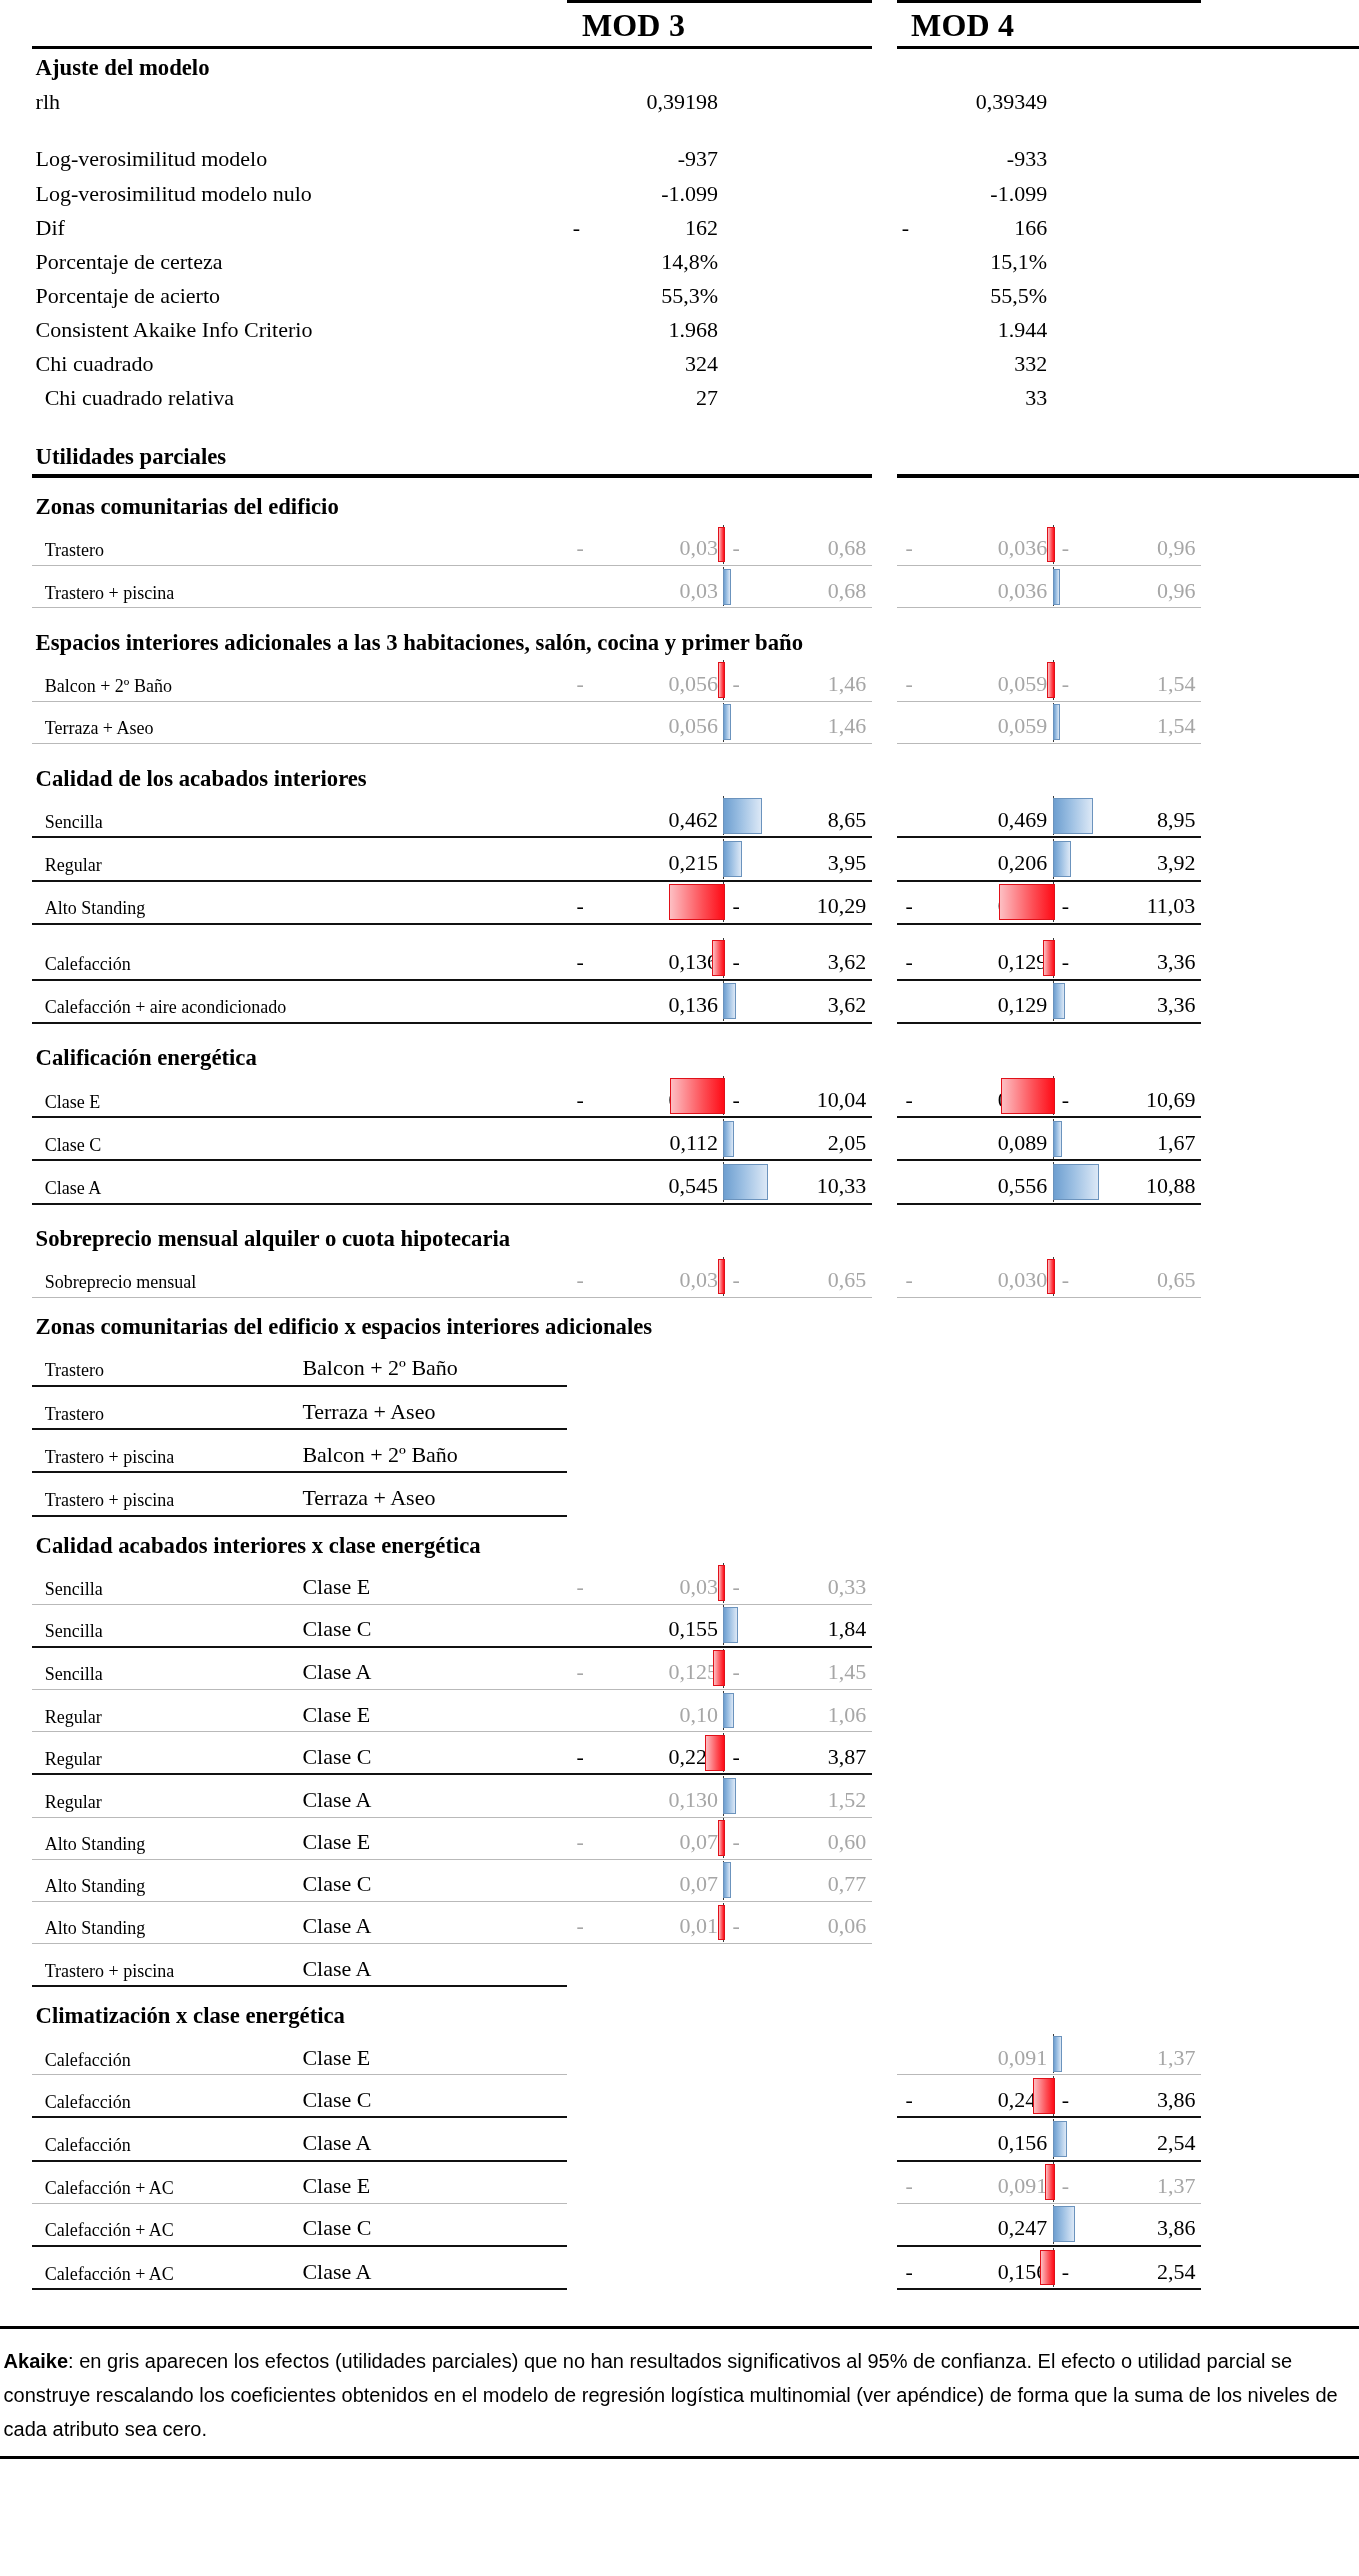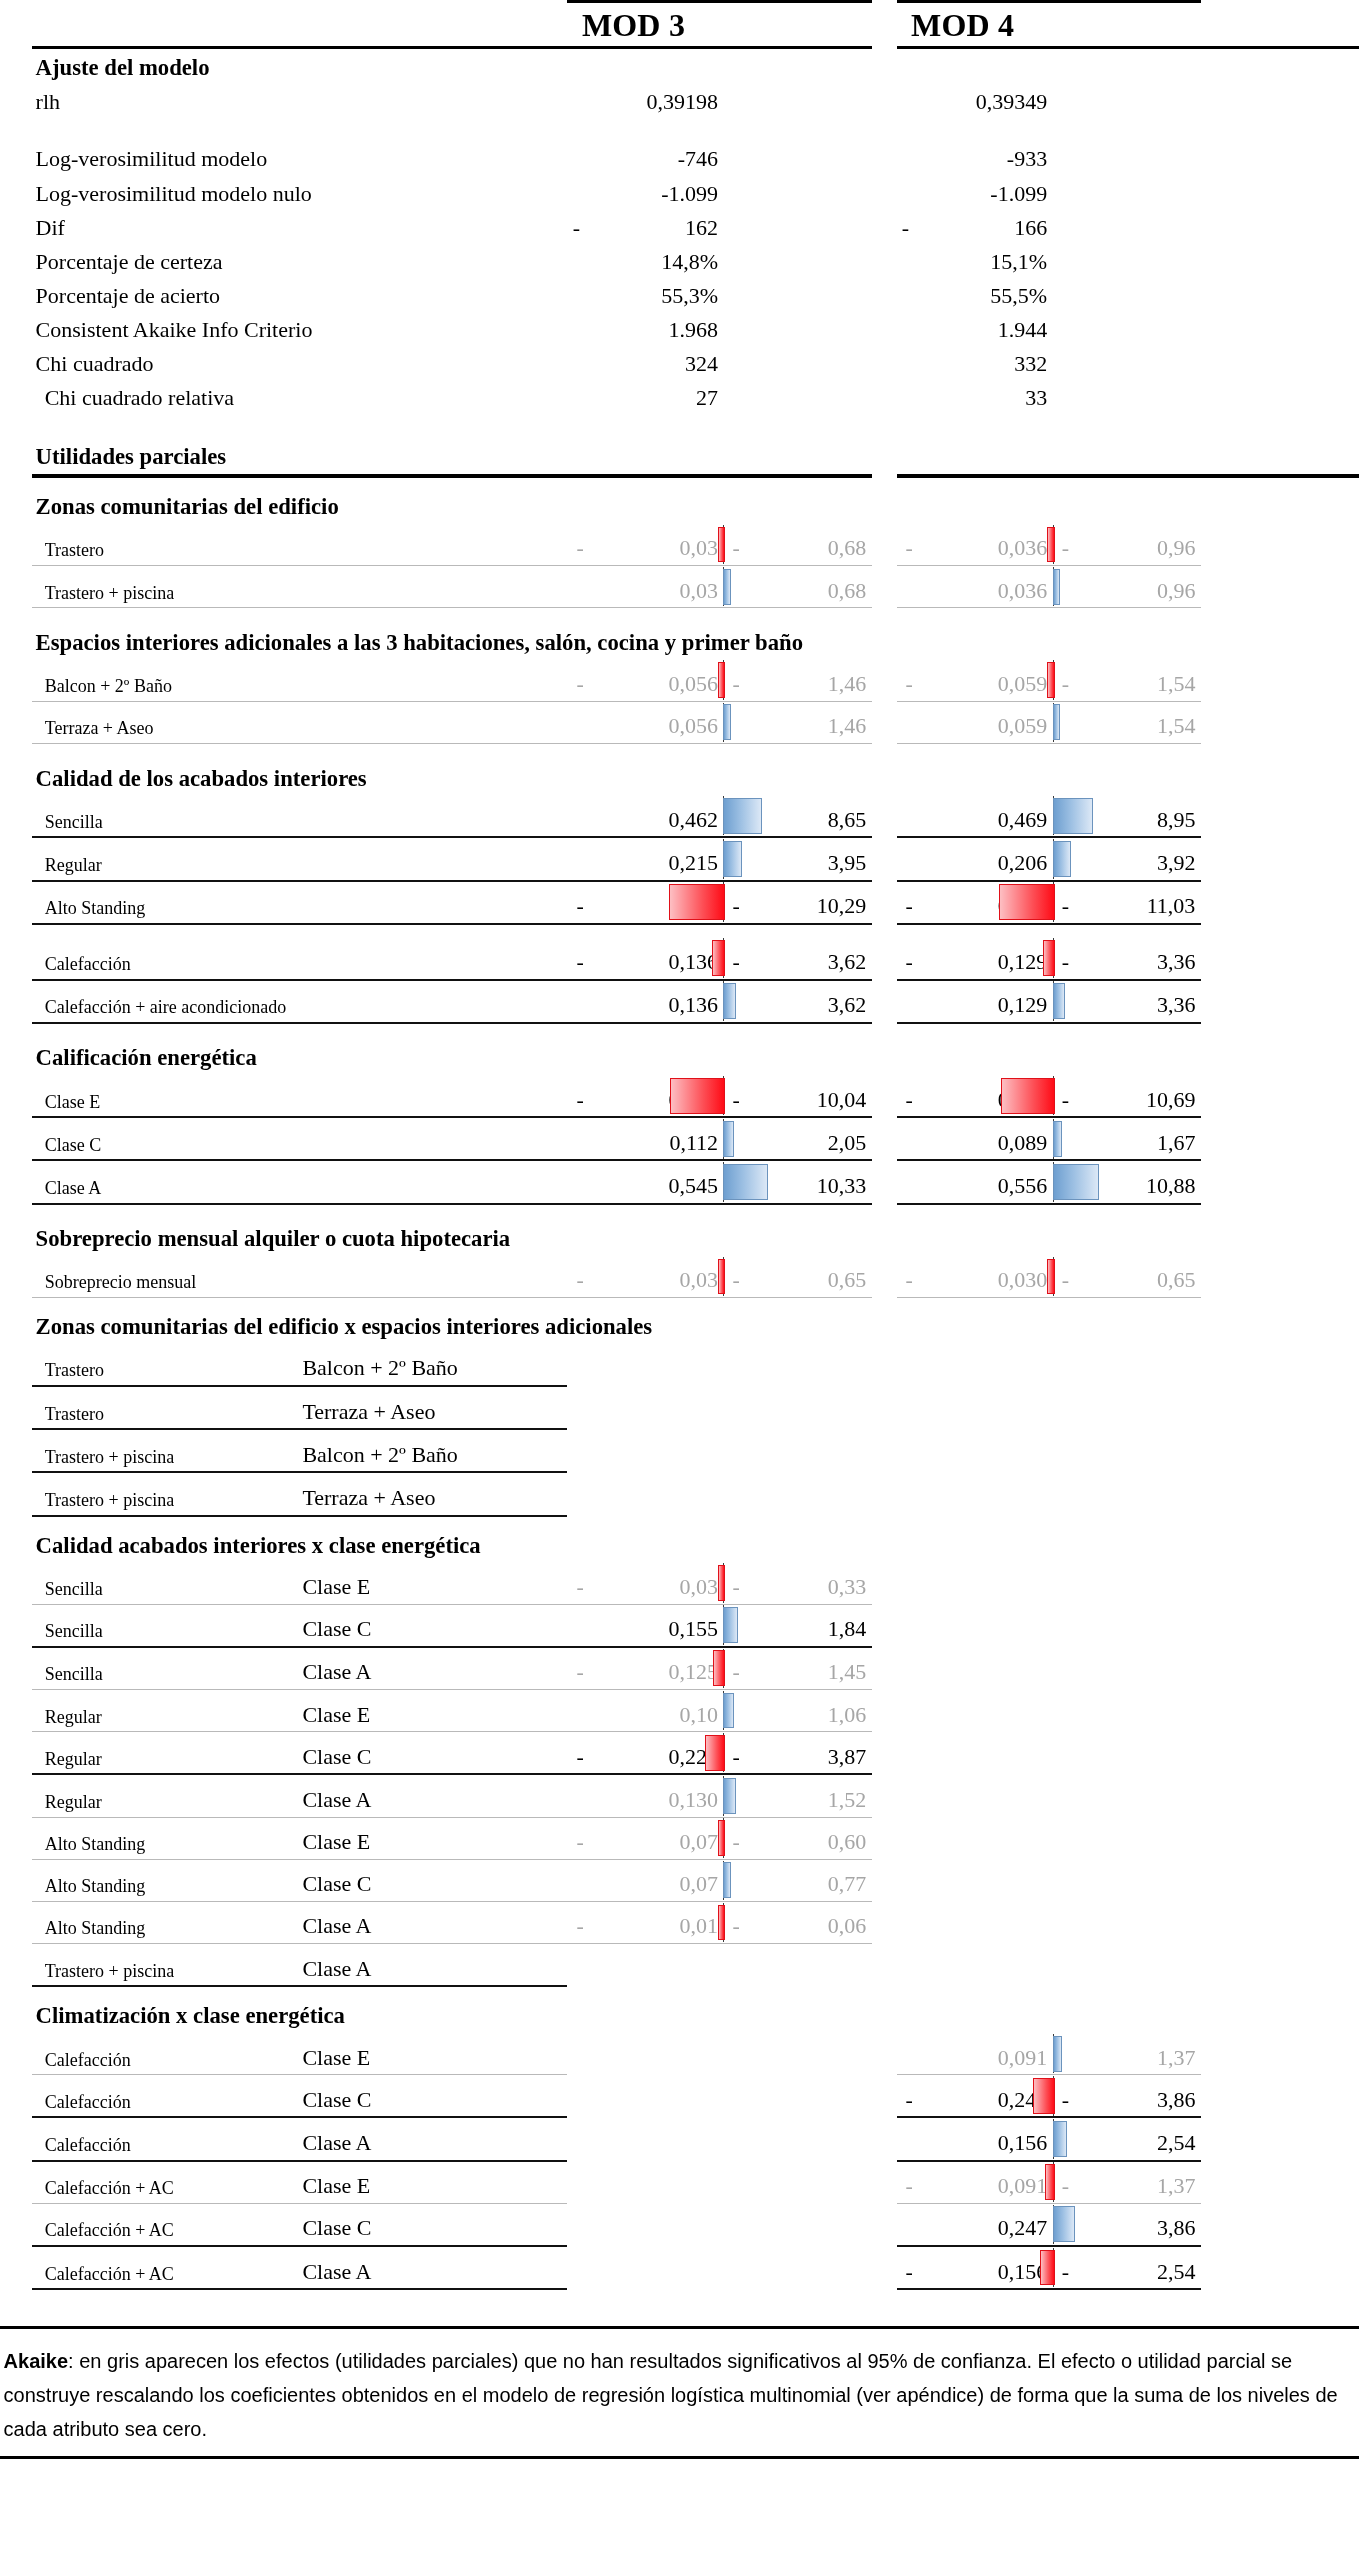--- a/index.html
+++ b/index.html
@@ -164,21 +164,21 @@
           <td class="num">0,39349</td>
           <td colspan="2"></td>
           <td></td>
         </tr>
         <tr class="spacer-row">
           <td colspan="12"></td>
         </tr>
         <tr>
           <td colspan="2" class="fitlabel">Log-verosimilitud modelo</td>
           <td class="sign"></td>
-          <td class="num">-746</td>
+          <td class="num">-937</td>
           <td colspan="2"></td>
           <td></td>
           <td class="sign"></td>
           <td class="num">-933</td>
           <td colspan="2"></td>
           <td></td>
         </tr>
         <tr>
           <td colspan="2" class="fitlabel">Log-verosimilitud modelo nulo</td>
           <td class="sign"></td>

